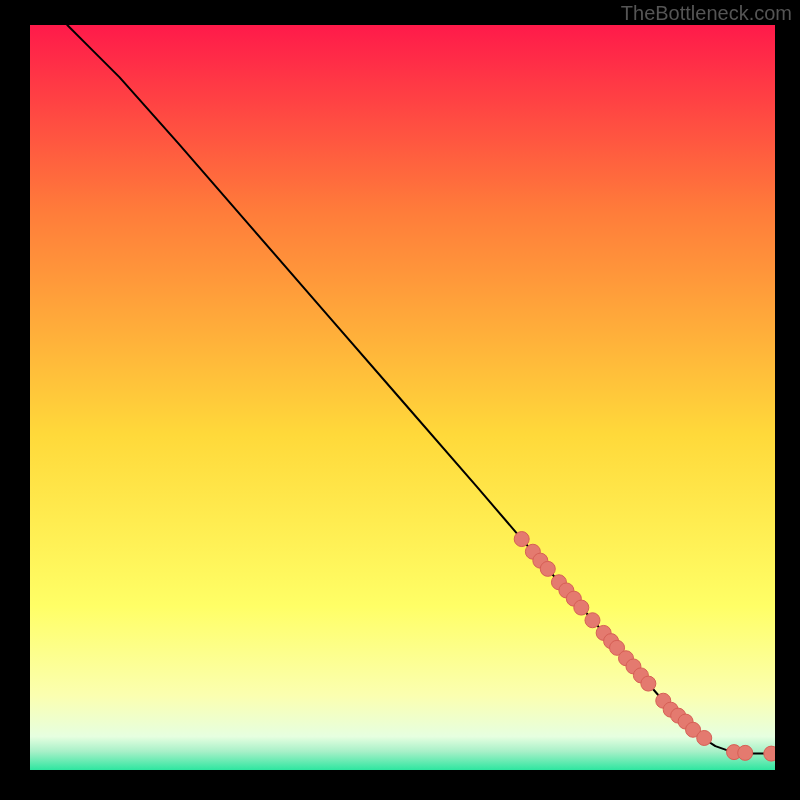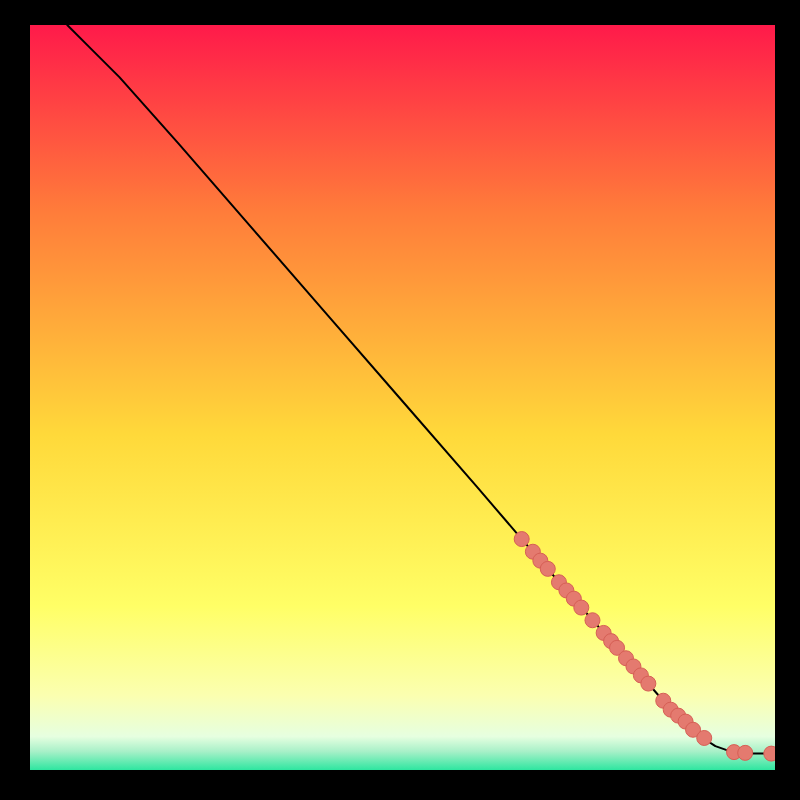--- a/index.html
+++ b/index.html
@@ -34,20 +34,21 @@
     width: 745px;
     height: 745px;
     overflow: hidden;
   }
   svg { display:block; }
 </style>
 </head>
 <body>
 
 <div class="frame">
+  <div class="watermark">TheBottleneck.com</div>
 
   <div class="plot">
     <svg id="chart-svg" width="745" height="745" viewBox="0 0 745 745">
         <defs>
           <linearGradient id="bg-grad" x1="0" y1="0" x2="0" y2="1">
             <stop offset="0%" stop-color="#ff1a4a"></stop>
             <stop offset="25%" stop-color="#ff7c3a"></stop>
             <stop offset="55.00000000000001%" stop-color="#ffd93a"></stop>
             <stop offset="78%" stop-color="#ffff66"></stop>
             <stop offset="90%" stop-color="#fbffb0"></stop>

